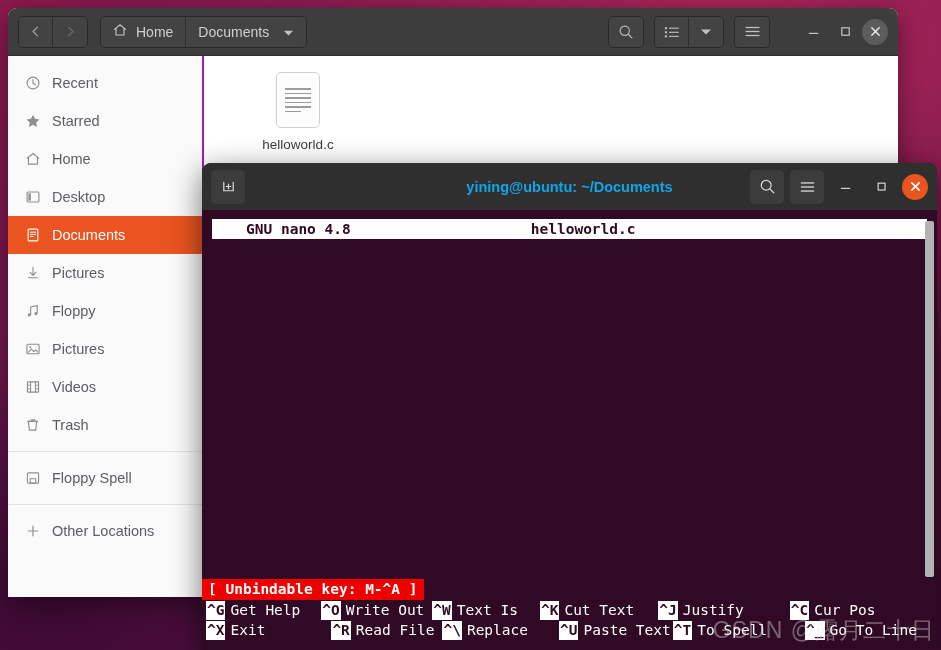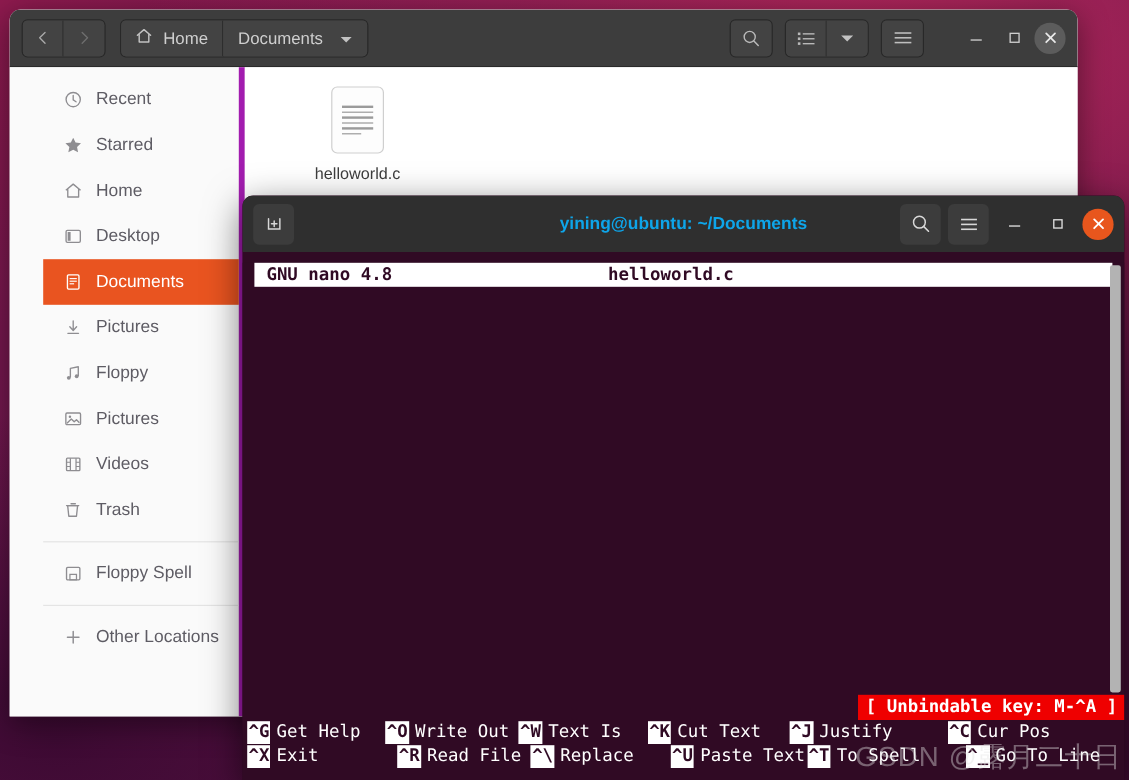--- a/index.html
+++ b/index.html
@@ -107,24 +107,23 @@
     color: #e9e9e9;
     width: 26px; height: 26px;
     font-size: 15px;
   }
 
   
   .nt-body { display: flex; height: 541px; }
   .nt-sidebar {
     width: 196px;
     background: #fafafa;
-    border-right: 5px solid #a21caf;
+    border-right: 2px solid #a21caf;
     padding-top: 8px;
     flex-shrink: 0;
-    padding-left: 28px;
   }
   .side-item {
     display: flex;
     align-items: center;
     gap: 11px;
     height: 38px;
     padding-left: 16px;
     color: #5e5c64;
     font-size: 14.5px;
   }
@@ -238,28 +237,28 @@
     background: #ffffff;
     color: #300a24;
     height: 20px;
     display: flex;
     align-items: center;
     margin: 9px 10px 0 10px;
     white-space: pre;
     font-weight: bold;
     font-size: 14.5px;
   }
-  .nano-titleline .nt-ver { padding-left: 10px; }
+  .nano-titleline .nt-ver { padding-left: 10px; margin-left: 24px; }
   .nano-titleline .nt-file { margin-left: 180px; }
 
   .nano-edit { height: 340px; }
 
   .nano-statuswrap {
     display: flex;
-    justify-content: flex-end;
+    justify-content: flex-start;
     height: 21px;
     align-items: center;
   }
   .nano-status {
     background: #ef0000;
     color: #ffffff;
     font-weight: bold;
     font-size: 14.5px;
     padding: 1px 6px;
     white-space: pre;

